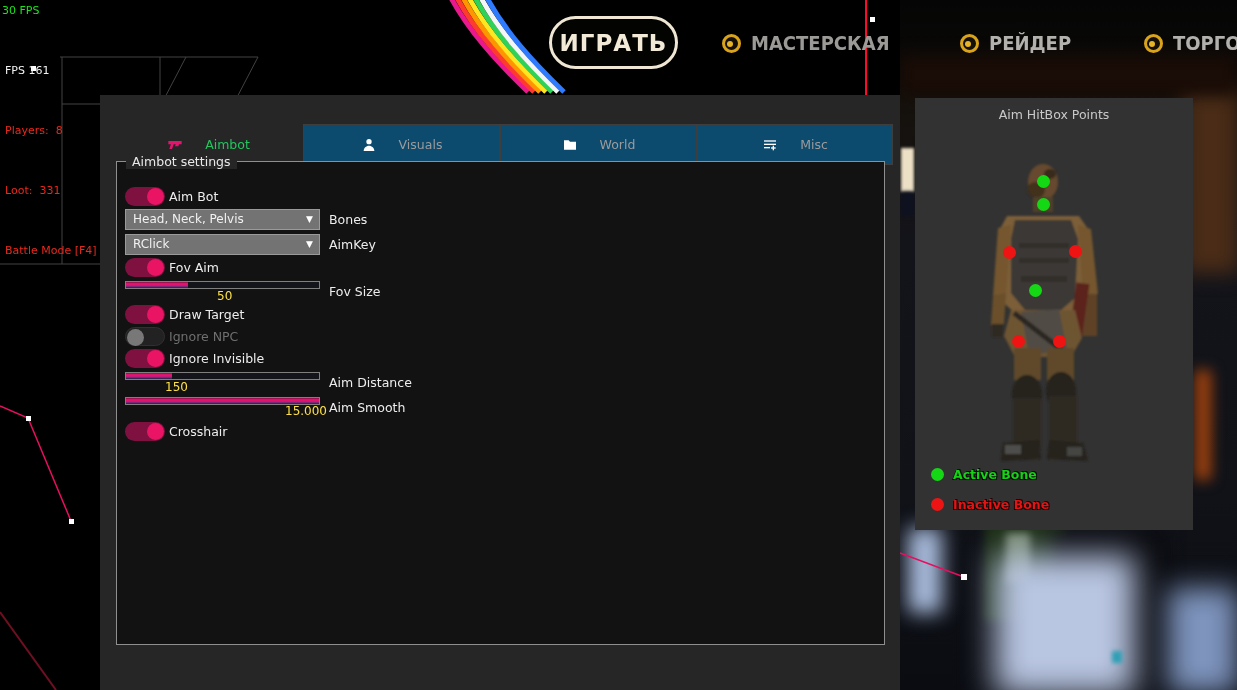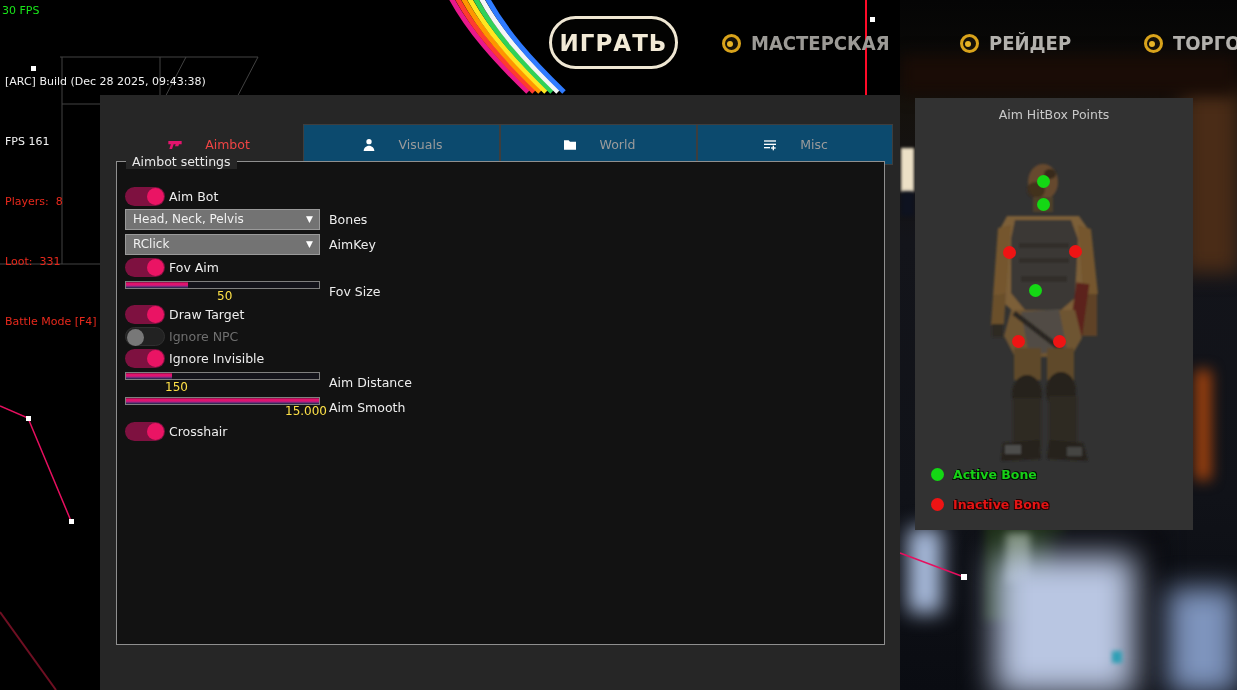--- a/index.html
+++ b/index.html
@@ -29,21 +29,21 @@
   .mi-3{left:1144px;} .mi-3 .label{color:#b3b1ad;}
   .coin{width:13px;height:13px;border:3px solid #d9a31b;border-radius:50%;position:relative;background:#141008;flex:0 0 auto;}
   .coin i{position:absolute;left:2px;top:4px;width:6px;height:6px;border-radius:50%;background:#e7b427;}
   
   .fx{position:absolute;left:0;top:0;z-index:10;}
   
   .win{position:absolute;left:100px;top:95px;width:800px;height:595px;background:#262626;z-index:40;}
   .tab{position:absolute;top:29px;height:41px;display:flex;align-items:center;justify-content:center;gap:22px;box-sizing:border-box;cursor:pointer;}
   .tab .tlabel{font-size:12.5px;color:#9b9b9b;}
   .tab.boxed{background:#0c4a6e;border:1px solid #3e3e3e;}
-  .tab-aimbot{left:14px;width:189px;} .tab-aimbot .tlabel{color:#ef4444;}
+  .tab-aimbot{left:14px;width:189px;} .tab-aimbot .tlabel{color:#22c55e;}
   .tab-visuals{left:203px;width:197px;}
   .tab-world{left:400px;width:197px;}
   .tab-misc{left:597px;width:196px;}
   .ticon{width:16px;height:16px;flex:0 0 auto;}
   
   .fieldset{position:absolute;left:16px;top:66px;width:769px;height:484px;border:1px solid #8f8f8f;background:#121212;box-sizing:border-box;}
   .fs-legend{position:absolute;left:9px;top:-8px;background:#262626;padding:0 6px;font-size:12.5px;color:#e9e9e9;line-height:15px;}
   
   .toggle{position:absolute;left:8px;width:40px;height:19px;border-radius:10px;background:#7e1140;cursor:pointer;box-sizing:border-box;}
   .toggle .knob{position:absolute;top:1px;right:1px;width:17px;height:17px;border-radius:50%;background:#ea1464;}
@@ -117,21 +117,20 @@
     <rect x="26" y="416" width="5" height="5" fill="#fff"></rect>
     <rect x="69" y="519" width="5" height="5" fill="#fff"></rect>
     <rect x="961" y="574" width="6" height="6" fill="#fff"></rect>
     <rect x="870" y="17" width="5" height="5" fill="#fff"></rect>
     <rect x="31" y="66" width="5" height="5" fill="#fff"></rect>
   </g>
 </svg>
 
 <div class="hud">
   <div class="green">30 FPS</div>
-  <div class="white" style="margin-top:11px;">[ARC] Build (Dec 28 2025, 09:43:38)</div>
   <div class="white">FPS 161</div>
   <div class="red">Players:  8</div>
   <div class="red">Loot:  331</div>
   <div class="red">Battle Mode [F4] OFF</div>
 </div>
 
 <div class="play-btn">
   <span>ИГРАТЬ</span>
 </div>
 <div class="menu-item mi-1">

